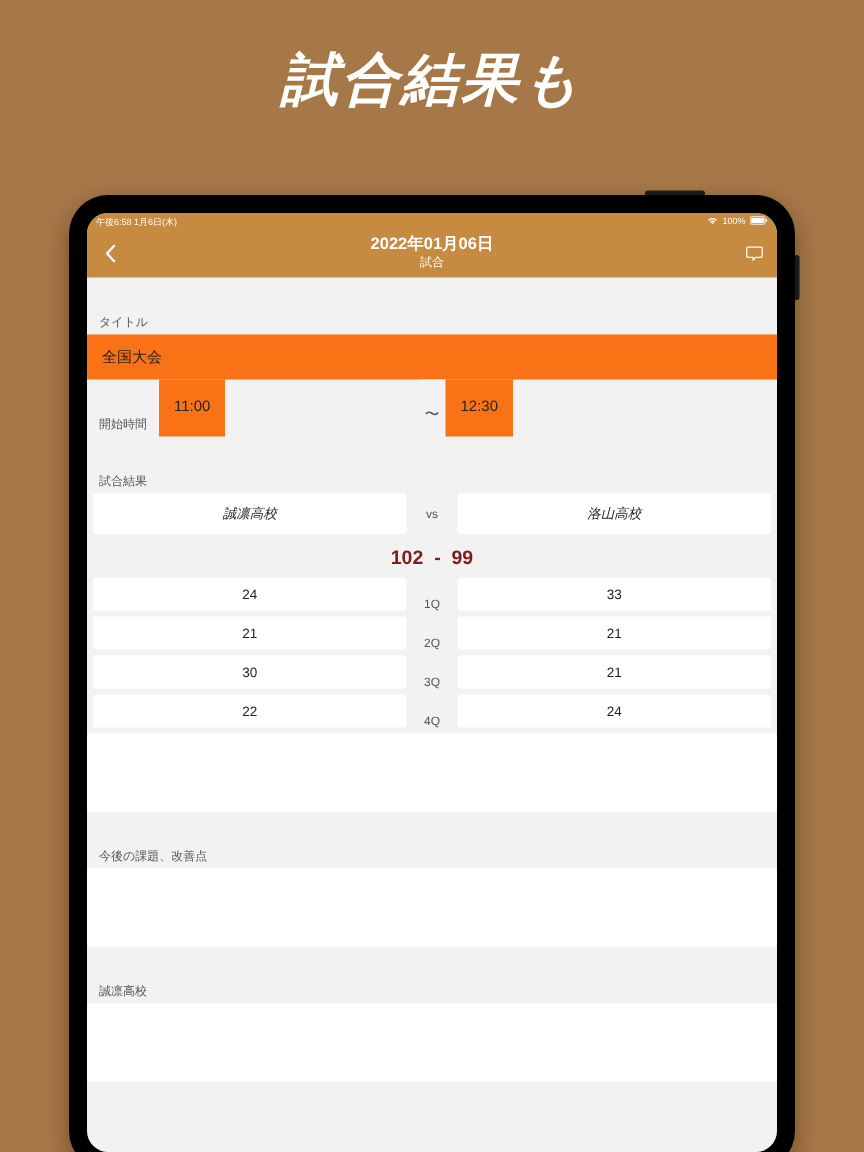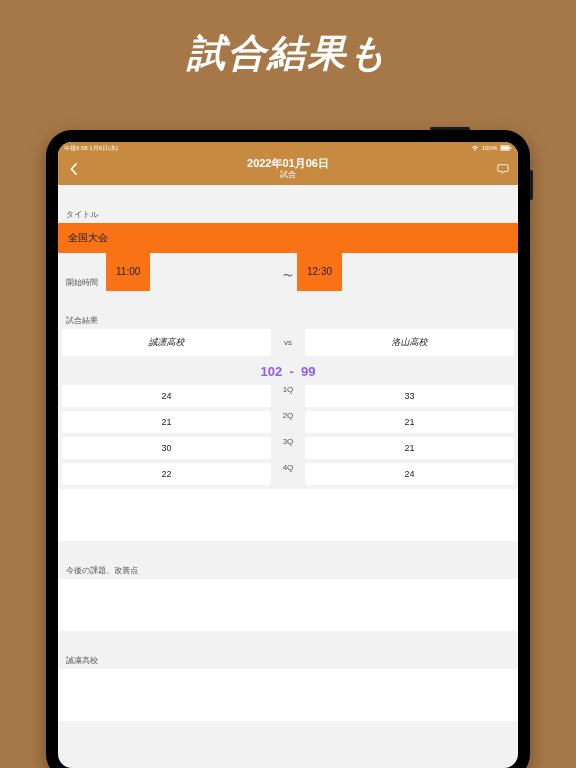--- a/index.html
+++ b/index.html
@@ -152,24 +152,24 @@
   .vs {
     width: 26px;
     text-align: center;
     font-size: 8px;
     color: #555;
   }
   .total-row {
     text-align: center;
     font-size: 13px;
     font-weight: 700;
-    color: #8b5cf6;
+    color: #7f1d1d;
     padding: 8px 0 6px;
   }
-  .q-row { display: flex; align-items: flex-start; gap: 4px; padding: 0 4px; margin-bottom: 4px; }
+  .q-row { display: flex; align-items: flex-end; gap: 4px; padding: 0 4px; margin-bottom: 4px; }
   .q-box {
     flex: 1;
     background: #fff;
     text-align: center;
     padding: 6px 4px;
     font-size: 9px;
     color: #222;
     border-radius: 2px;
   }
   .q-label {

